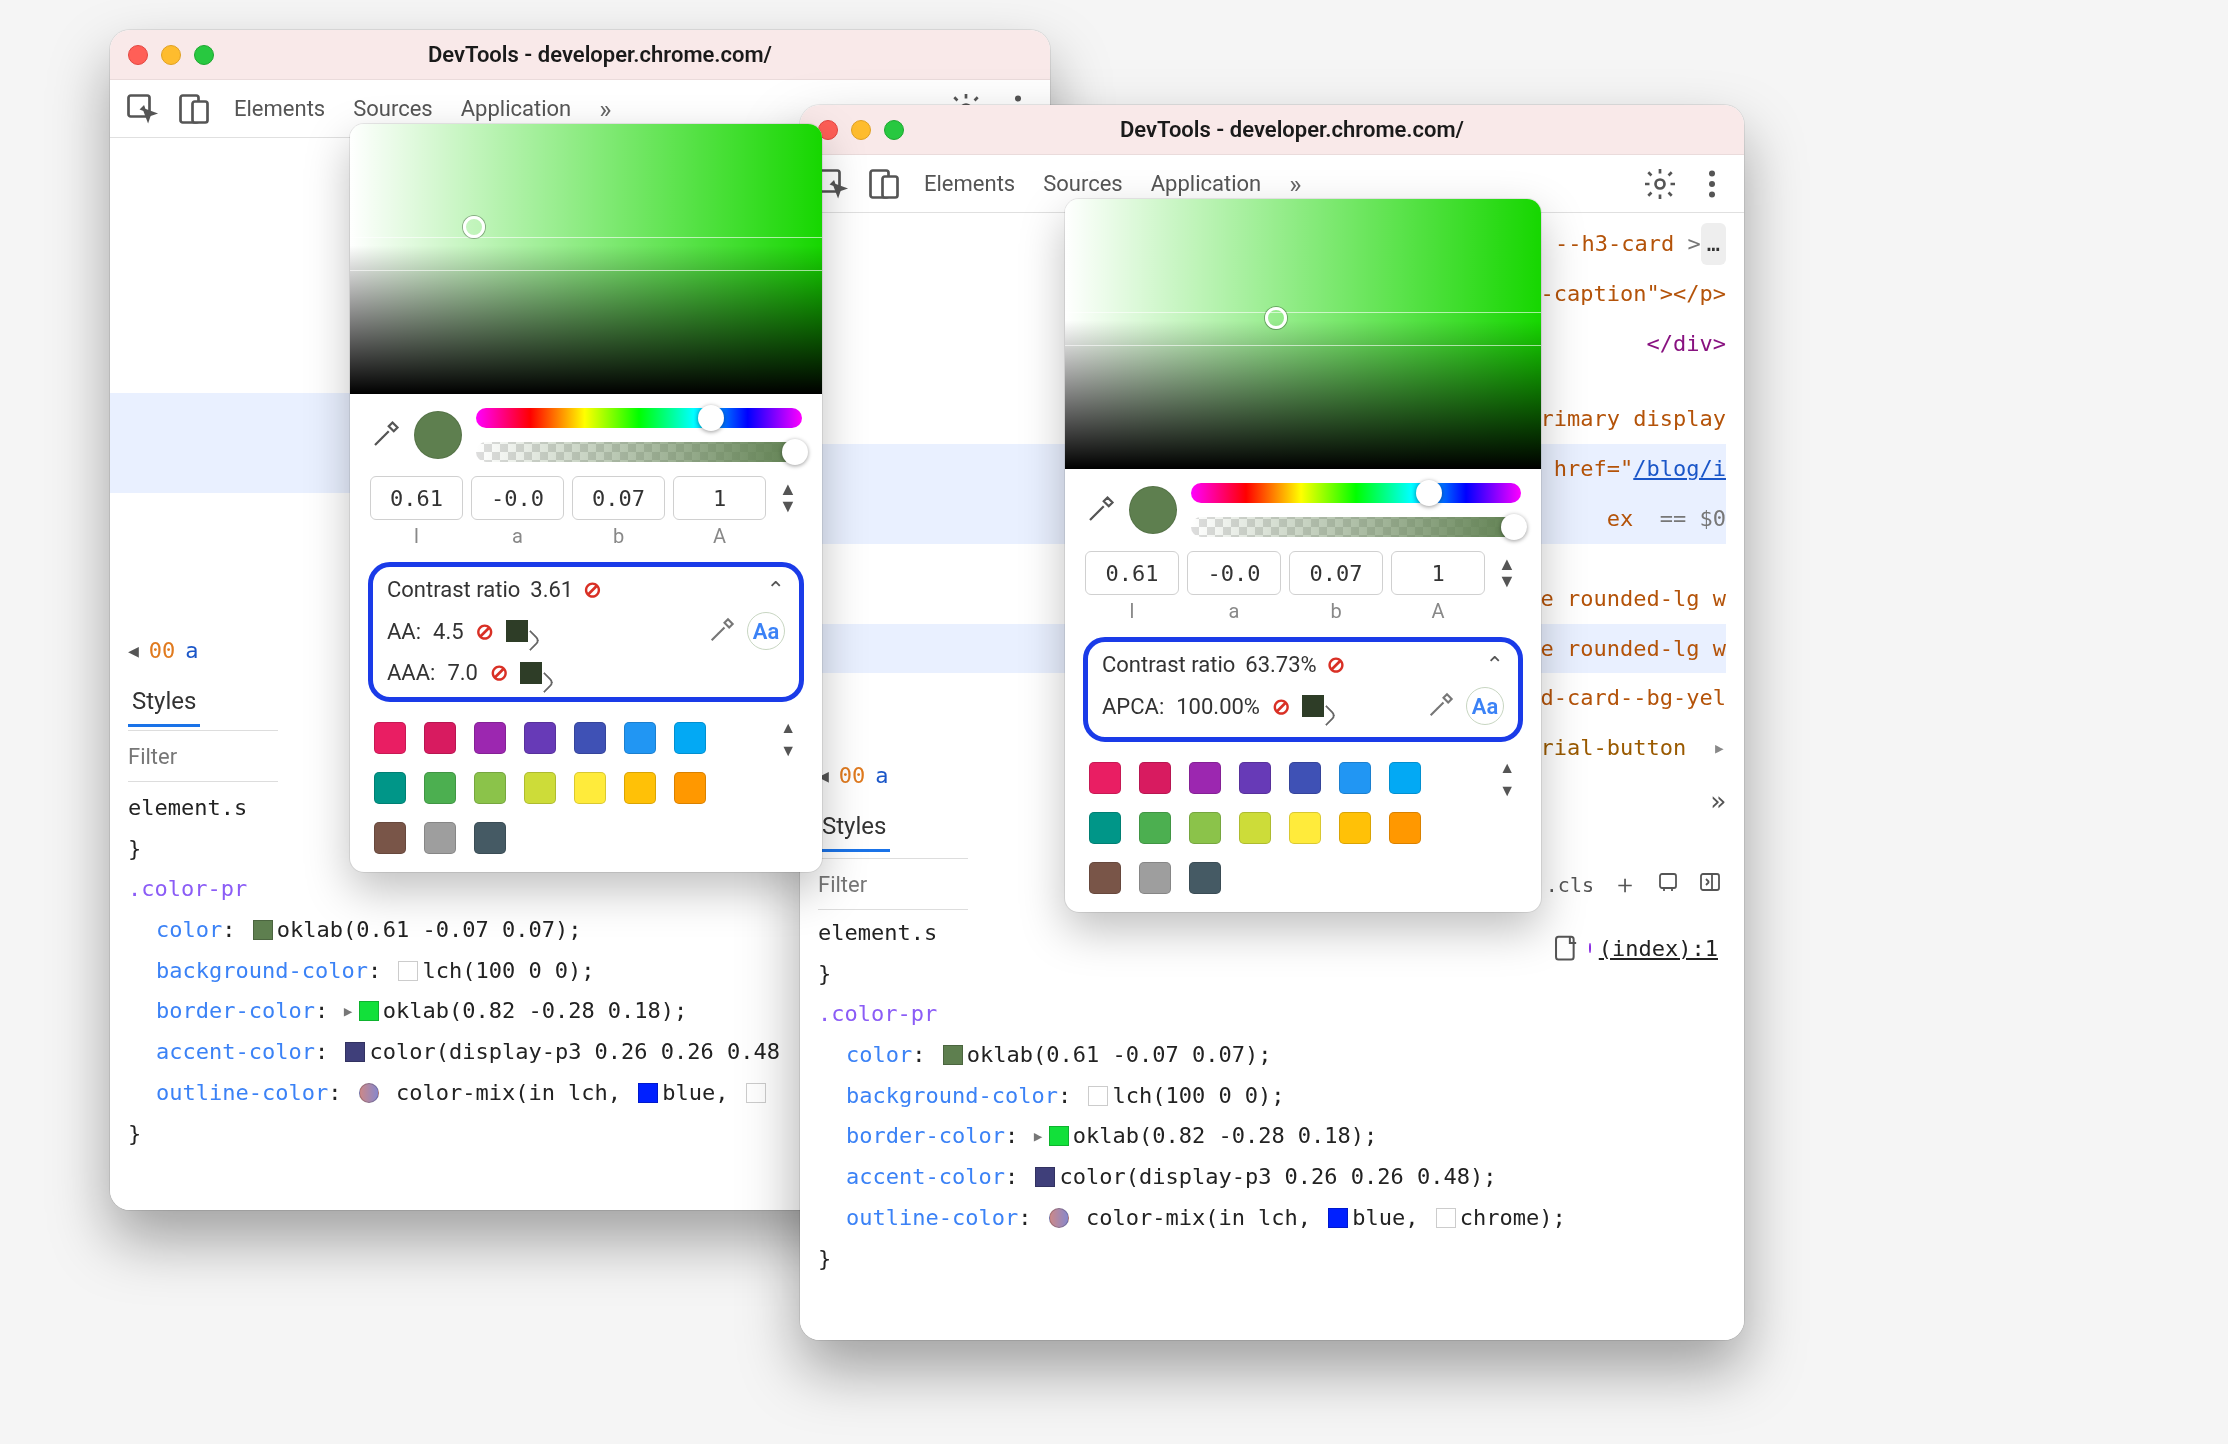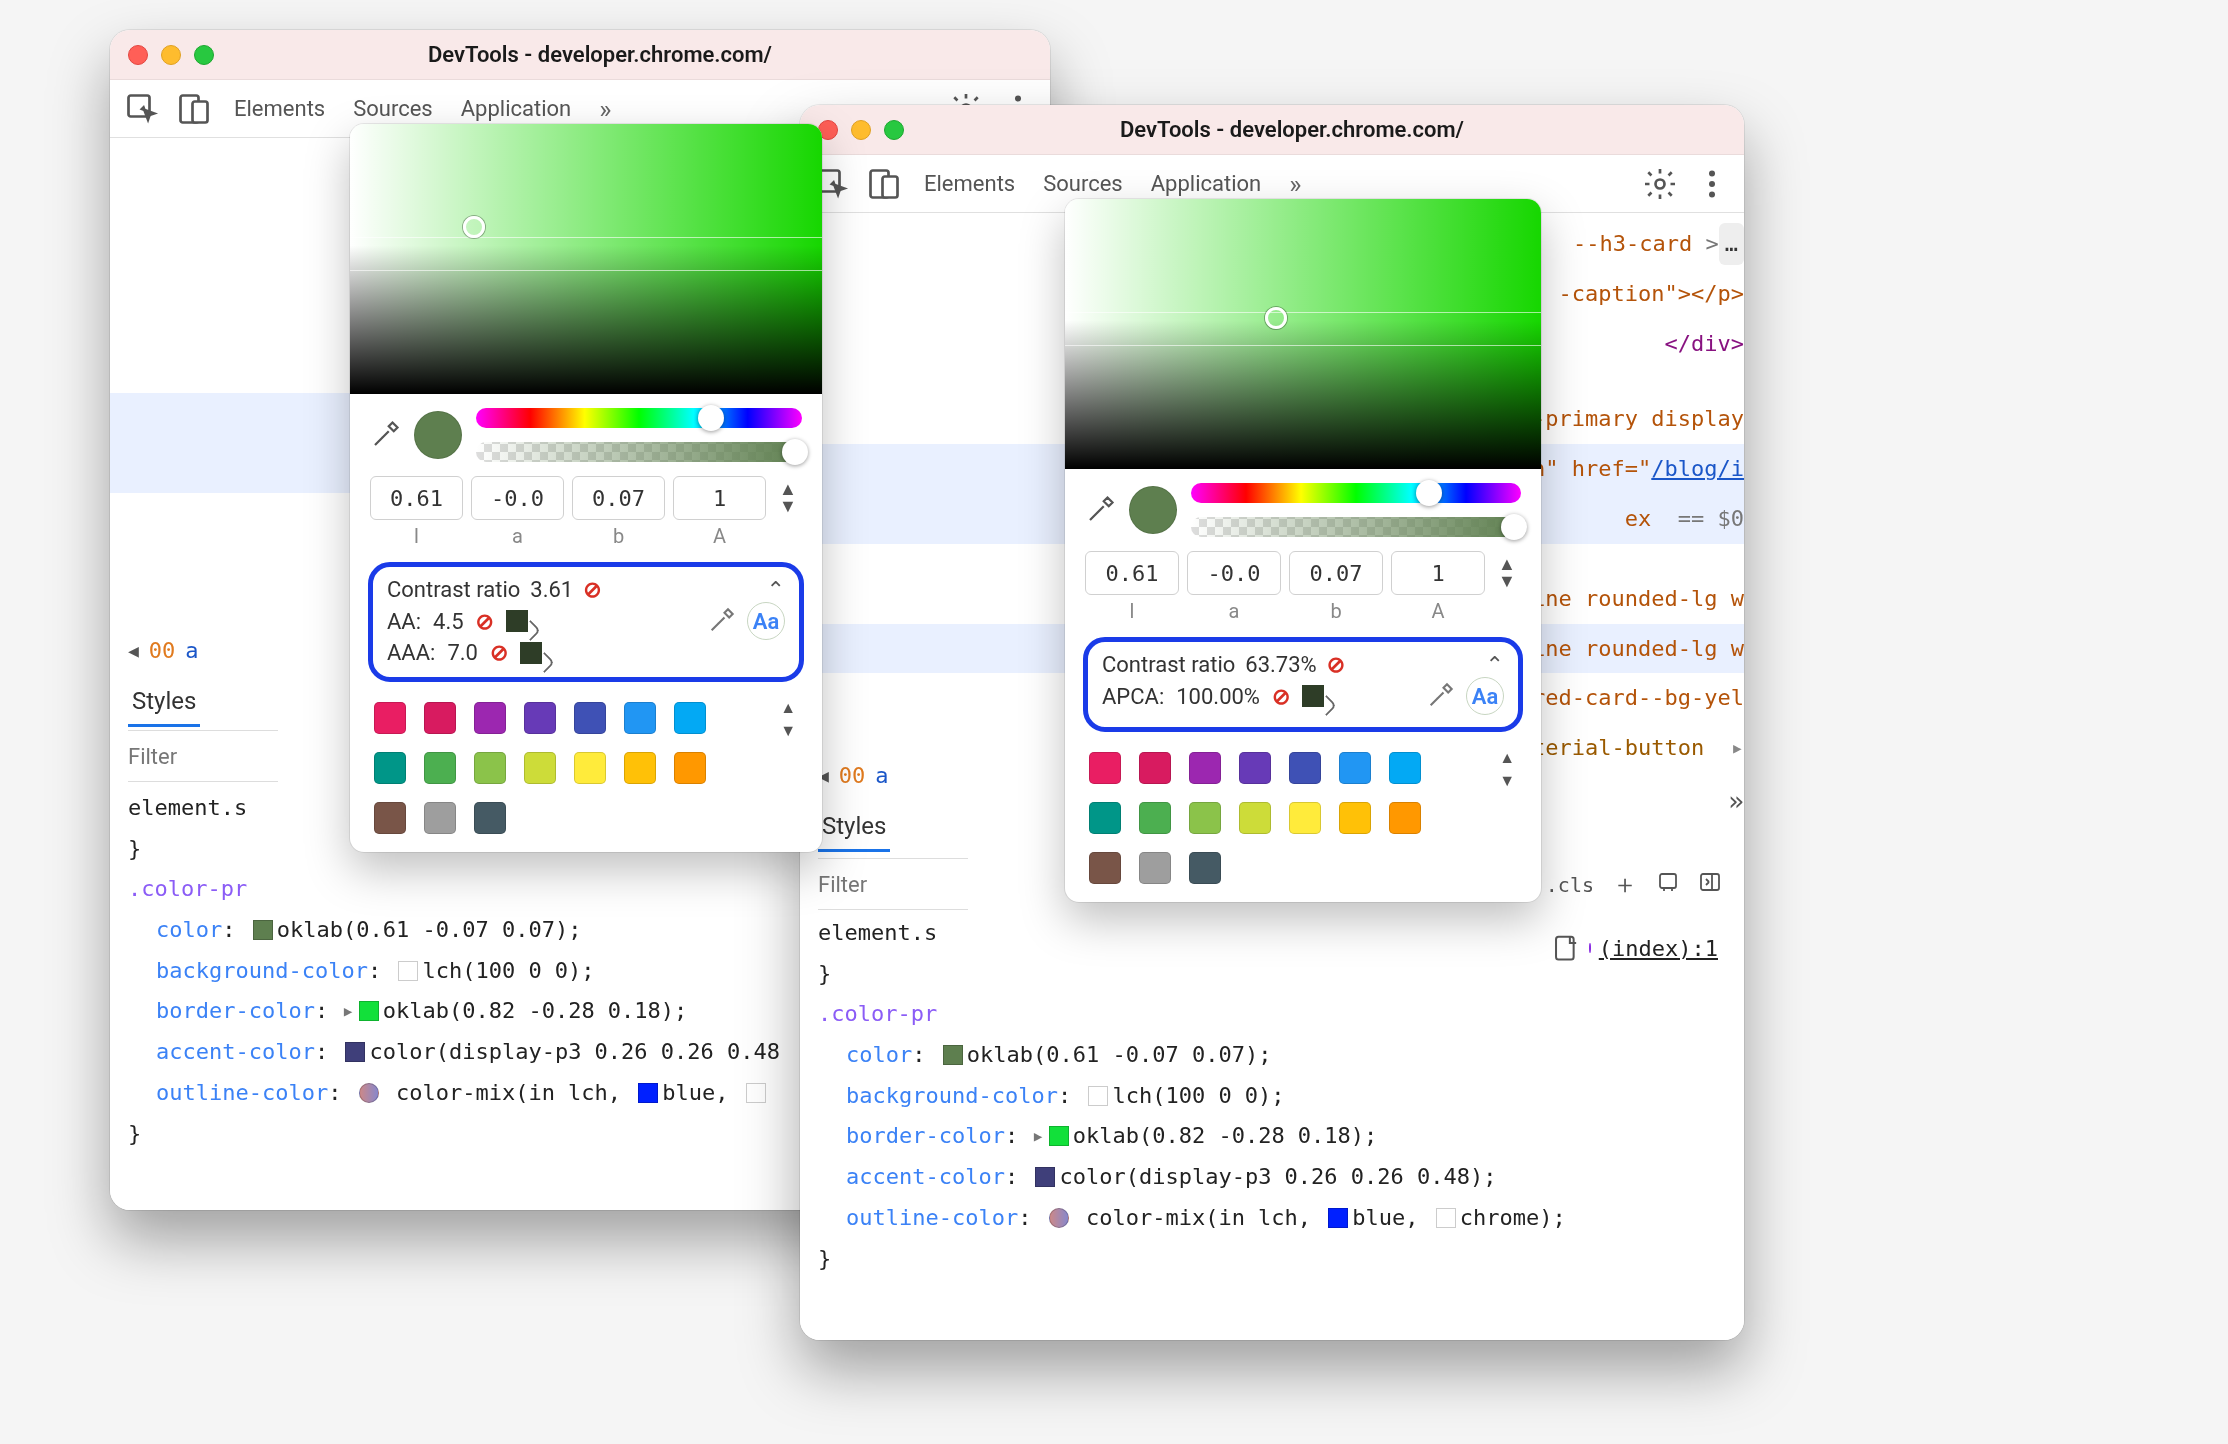--- a/index.html
+++ b/index.html
@@ -60,21 +60,21 @@
   .tabitem { color:#555; padding:0 6px; }
 
   .body-area {
     position: relative;
     height: calc(100% - 108px);
     background:#fff;
   }
 
   
   .dom-col {
-    position:absolute; right:0; top:0; width: 100%; 
+    position:absolute; right:0; top:0; width: 100%; padding-right:18px;
     font-family: ui-monospace, Menlo, monospace; font-size:22px; line-height:1.9;
     color:#333;
     text-align: right;
   }
   .dom-col .blue { color:#1a56c8; text-decoration: underline; }
   .dom-col .purple { color:#881280; }
   .dom-col .orange { color:#b45309; }
   .dom-col .grey { color:#777; }
   .dom-col .pill { display:inline-block; padding:0 6px; border-radius:6px; background:#eee;}
   .dom-col .codeblk { display:block; padding:4px 0;}
@@ -158,21 +158,21 @@
   }
   .labels { display:flex; gap:8px; padding:2px 56px 8px 20px; }
   .labels span { flex:1; text-align:center; color:#888; font-size:20px; }
   .stepper { width:28px; font-size:18px; color:#555; line-height:.7; text-align:center; }
   .stepper div { padding:2px 0; }
 
   
   .contrast {
     margin:6px 18px 10px; padding:10px 14px 12px;
     border:5px solid #1a3be8; border-radius:22px;
-    display:flex; flex-direction:column; gap:0; font-size:22px;
+    display:flex; flex-direction:column; gap:10px; font-size:22px;
     position:relative;
   }
   .contrast .topline { display:flex; align-items:center; gap:10px;}
   .tinybtn { width:38px; height:38px; border-radius:50%; display:flex; align-items:center; justify-content:center; color:#3b82f6; border:1px solid #c8d6c2;}
   .tinybtn.aa { font-weight:600; }
   .no-ico { color:#d93025; font-weight:700; }
   .sw-sm { width:22px; height:22px; background:#2e3d27; position:relative;}
   .sw-sm::after{content:"";position:absolute; right:-10px; bottom:-6px; width:13px; height:13px; border:2px solid #666; border-left:none; border-top:none; transform:rotate(-45deg); border-radius:0 0 6px 0;}
   .chev { margin-left:auto; color:#555;}
 

